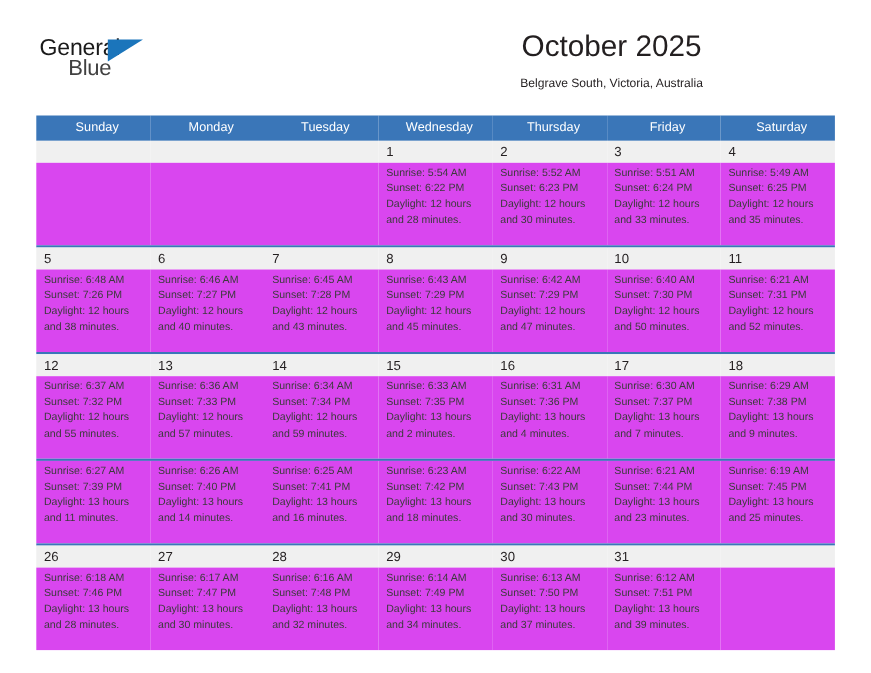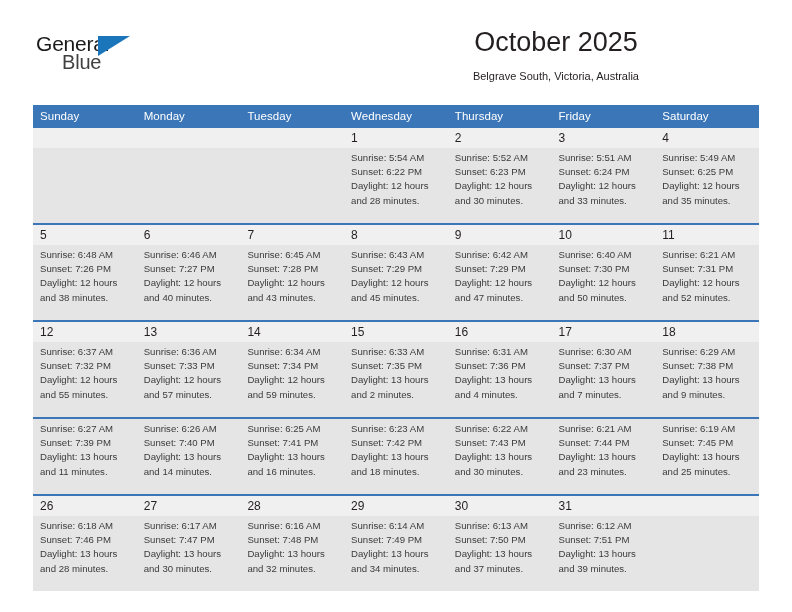--- a/index.html
+++ b/index.html
@@ -97,21 +97,21 @@
   .cal-table {
     width: 726px;
     border-collapse: collapse;
     table-layout: fixed;
   }
   .cal-table th {
     background: #3a76b8;
     color: #ffffff;
     font-size: 11.5px;
     font-weight: normal;
-    text-align: left;
+    text-align: center;
     padding: 5px 0 6px 7px;
     height: 11px;
     letter-spacing: 0.05px;
   }
 
   .row-sep td {
     padding: 0;
     height: 2px;
     background: #3a76b8;
     line-height: 0;
@@ -121,21 +121,21 @@
   .daynum-row td {
     background: #f0f0f0;
     padding: 3px 0 3px 7px;
     font-size: 12px;
     color: #231f20;
     vertical-align: top;
     height: 13px;
   }
 
   .info-row td {
-    background: #e5e5e5;
+    background: #d946ef;
     padding: 3px 6px 10px 7px;
     font-size: 9.6px;
     line-height: 14.2px;
     color: #3b3b3b;
     vertical-align: top;
     height: 62px;
   }
   .info-line {
     display: block;
     white-space: normal;

